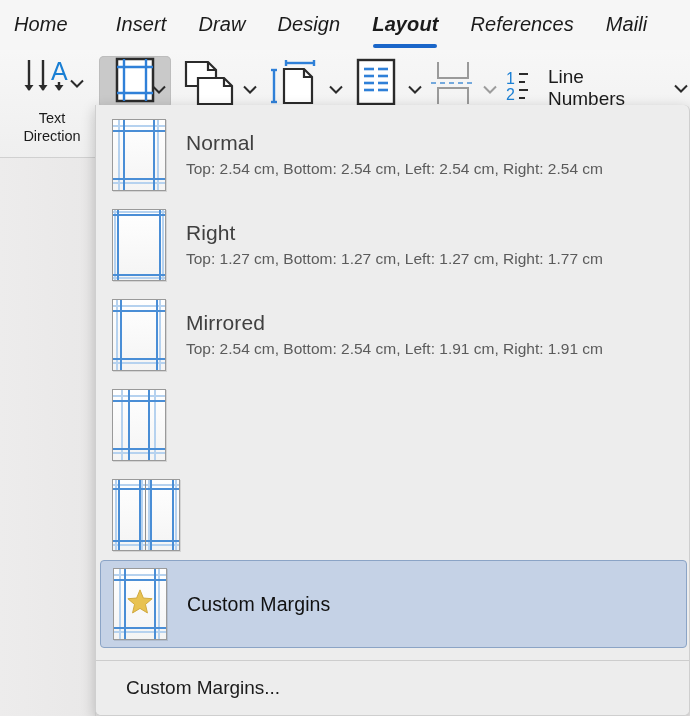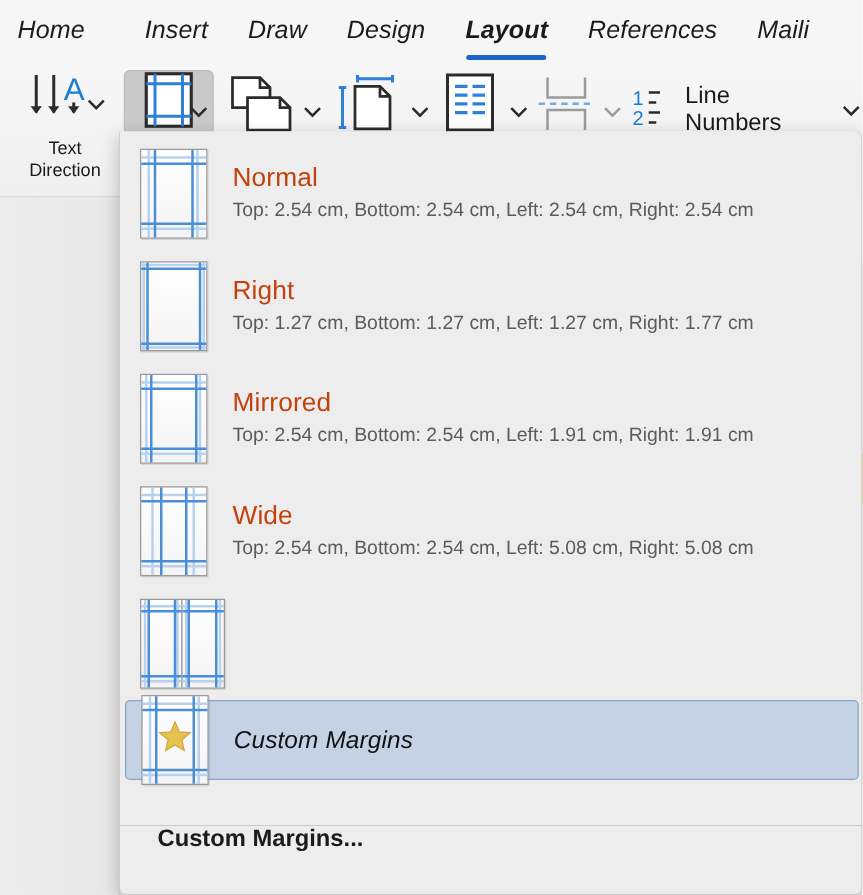--- a/index.html
+++ b/index.html
@@ -100,56 +100,54 @@
     display: flex; align-items: center;
     height: 90px;
     padding-left: 16px;
   }
   .mi.selected {
     background: #c5d2e6;
     border: 1px solid #8ba4c6;
     border-radius: 4px;
     margin: 0 4px;
     padding-left: 12px;
-    height: 64px;
-    font-style: italic;
+    height: 88px;
   }
 
   .thumb { position: relative; flex: 0 0 auto; }
   .page {
     position: relative;
     width: 54px; height: 72px;
     background: linear-gradient(#ffffff,#f4f4f4);
     border: 1px solid #9a9a9a;
     box-shadow: 1px 1px 0 rgba(0,0,0,.10);
   }
   .page.wide2 { width: 68px; }
   .vline, .hline { position: absolute; background: #4a8ed6; }
   .vline { top: 0; bottom: 0; width: 2px; }
   .hline { left: 0; right: 0; height: 2px; }
   .vline.pale, .hline.pale { background: #b6d2ef; }
 
   .mi-text { margin-left: 20px; min-width: 0; }
   .mi-title {
-    font-size: 21px; color: #c2410c; line-height: 24px; letter-spacing: .1px;
+    font-size: 21px; color: #404040; line-height: 24px; letter-spacing: .1px;
   }
   .mi-sub {
     font-size: 15.5px; color: #5b5b5b; line-height: 20px; margin-top: 4px; white-space: nowrap;
   }
   .mi.selected .mi-title { font-size: 19.5px; color: #111; }
 
   .sep {
     position: absolute; left: 0; right: 0;
     height: 1px; background: #cdcdcd;
   }
   .footer-item {
     position: absolute; left: 0; right: 0; bottom: 0; height: 54px;
-    display: flex; align-items: flex-start;
+    display: flex; align-items: center;
     background: #ededed;
-    font-weight: bold;
   }
   .footer-label { font-size: 19px; color: #1b1b1b; padding-left: 30px; }
 
   .star { position: absolute; left: 50%; top: 50%; transform: translate(-50%,-50%); }
 </style>
 </head>
 <body>
 
 <div id="app">
 
@@ -395,24 +393,20 @@
           <div class="page">
             <div class="vline pale" style="left:8px"></div>
             <div class="vline pale" style="left:41px"></div>
             <div class="hline pale" style="top:5px"></div>
             <div class="hline pale" style="top:62px"></div>
             <div class="vline" style="left:15px"></div>
             <div class="vline" style="left:35px"></div>
             <div class="hline" style="top:10px"></div>
             <div class="hline" style="top:58px"></div>
           </div>
-        </div>
-        <div class="mi-text">
-          <div class="mi-title">Wide</div>
-          <div class="mi-sub">Top: 2.54 cm, Bottom: 2.54 cm, Left: 5.08 cm, Right: 5.08 cm</div>
         </div>
       </div>
 
       <div class="mi">
         <div class="thumb">
           <div class="page wide2" style="display:flex">
             <div style="position:relative;flex:1 1 50%;border-right:1.5px solid #8e8e8e">
               <div class="vline pale" style="left:2px"></div>
               <div class="vline pale" style="right:2px"></div>
               <div class="hline pale" style="top:4px"></div>

